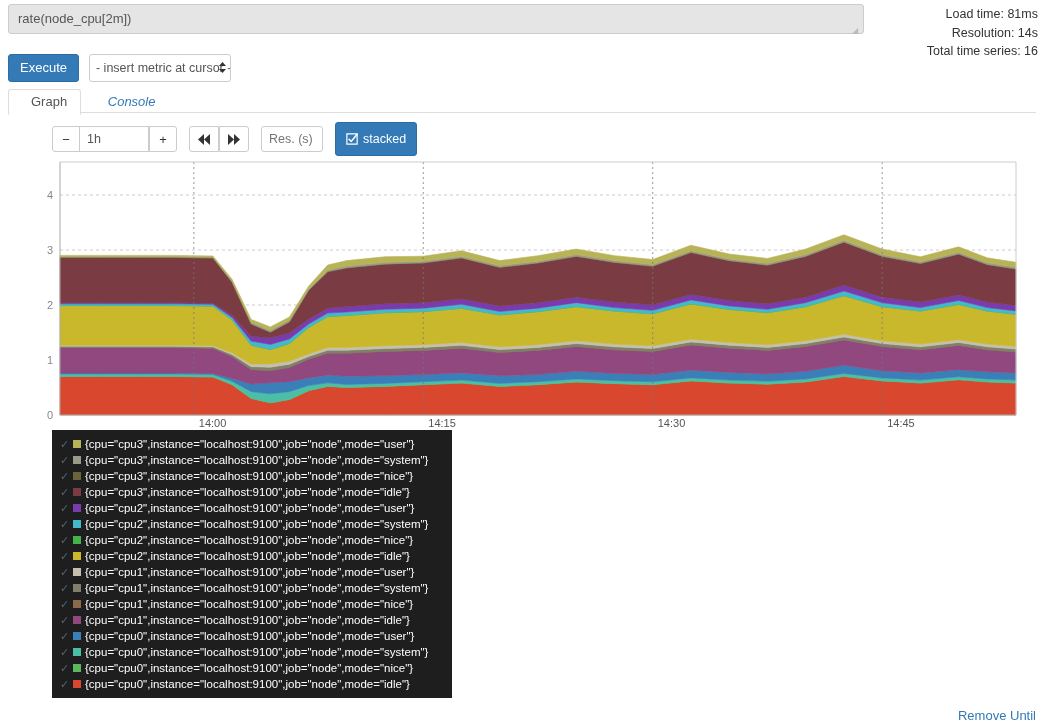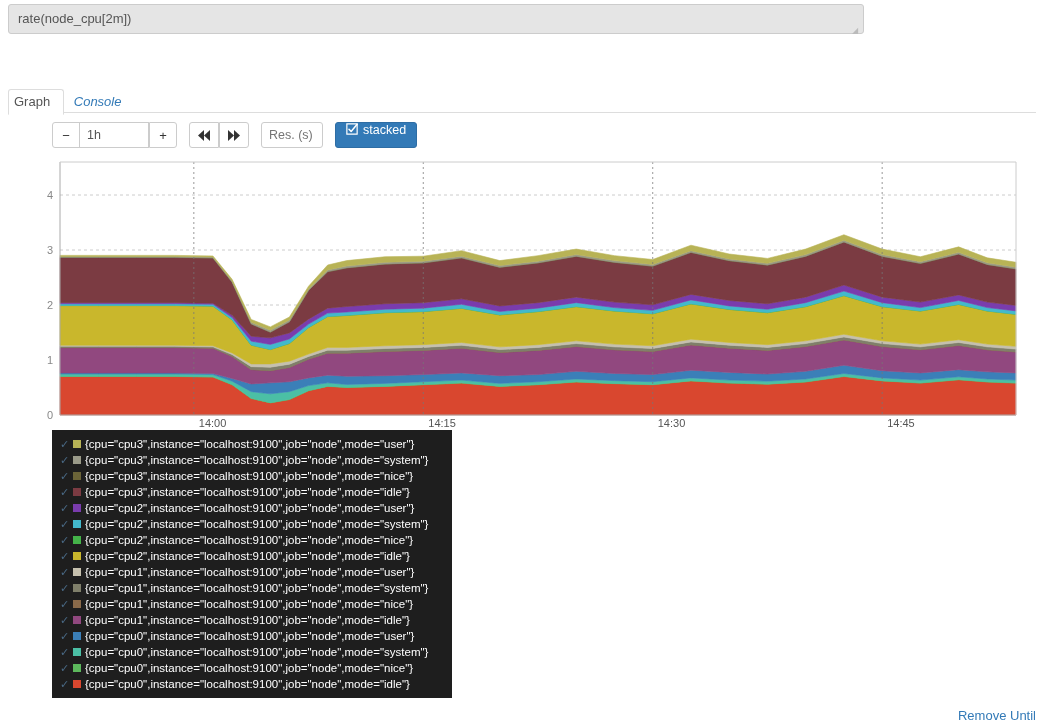--- a/index.html
+++ b/index.html
@@ -63,21 +63,21 @@
     position: absolute; right: 4px; top: 50%; transform: translateY(-50%);
     font-size: 9px; color: #444; line-height: 8px; text-align: center;
   }
 
   
   .tabs {
     position: absolute; left: 8px; top: 88px; width: 1028px;
     border-bottom: 1px solid #dddddd; height: 25px;
   }
   .tab {
-    display: inline-block; padding: 4px 13px 5px 5px;
+    display: inline-block; padding: 4px 13px 5px 22px;
     font-size: 13px; line-height: 15px; cursor: pointer;
     border: 1px solid transparent; border-radius: 3px 3px 0 0;
     position: relative; top: 1px;
   }
   .tab.active { color: #555555; background: #ffffff; border-color: #dddddd #dddddd #ffffff; }
   .tab.inactive { color: #337ab7; font-style: italic; }
 
   
   .graph-panel { position: absolute; left: 8px; top: 113px; width: 1028px; height: 600px; }
 
@@ -99,22 +99,22 @@
     font-family: "Liberation Sans", sans-serif;
   }
   .range-input { width: 70px; }
   .until-input { width: 148px; }
   .res-input { width: 62px; border-radius: 3px; margin-left: 12px; }
   .grp.range { }
   .grp.until { margin-left: 12px; }
   .btn-stacked {
     margin-left: 12px;
     background: #337ab7; border: 1px solid #2e6da4; color: #ffffff;
-    height: 26px; border-radius: 3px; font-size: 12.5px;
-    display: flex; align-items: flex-start; gap: 5px;
+    height: 34px; border-radius: 3px; font-size: 12.5px;
+    display: flex; align-items: center; gap: 5px;
     padding: 0 10px; cursor: pointer;
   }
   .icon-checksq { display: inline-block; width: 12px; height: 12px; position: relative; }
   .icon-checksq svg { display: block; }
 
   
   .chart-area { position: absolute; left: 12px; top: 45px; width: 1000px; height: 275px; }
   .chart-area svg { display: block; }
 
   
@@ -143,21 +143,38 @@
 </head>
 <body>
 
 <div class="page">
 
   <div class="expr-wrap">
     <textarea class="expr-input" placeholder="Expression (press Shift+Enter for newlines)" style="">rate(node_cpu[2m])</textarea>
     <span class="resize-grip"></span>
   </div>
 
-
+  <div class="stats">
+    <div>Load time: 81ms</div>
+    <div>Resolution: 14s</div>
+    <div>Total time series: 16</div>
+  </div>
+
+  <div class="exec-row">
+    <button class="btn-execute">Execute</button>
+    <div class="metric-select">
+      <span>- insert metric at cursor -</span>
+      <span class="caret">
+        <svg width="7" height="11" viewBox="0 0 7 11">
+            <path d="M3.5 0 L7 4 L0 4 Z" fill="#333"></path>
+            <path d="M3.5 11 L0 7 L7 7 Z" fill="#333"></path>
+          </svg>
+      </span>
+    </div>
+  </div>
 
   <div class="tabs">
     <div class="tab active">Graph</div>
     <div class="tab inactive">Console</div>
   </div>
 
   <div class="graph-panel">
 
     <div class="ctrl-row">
       <div class="grp range">

